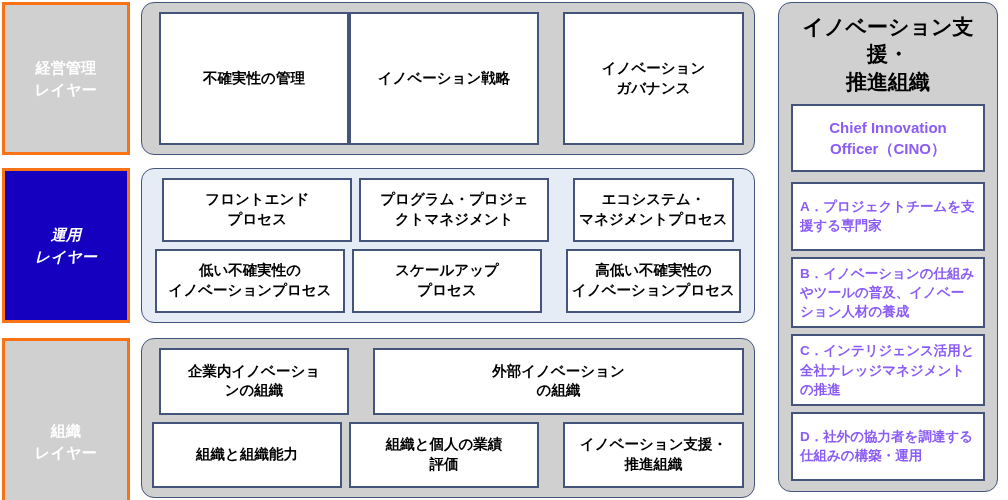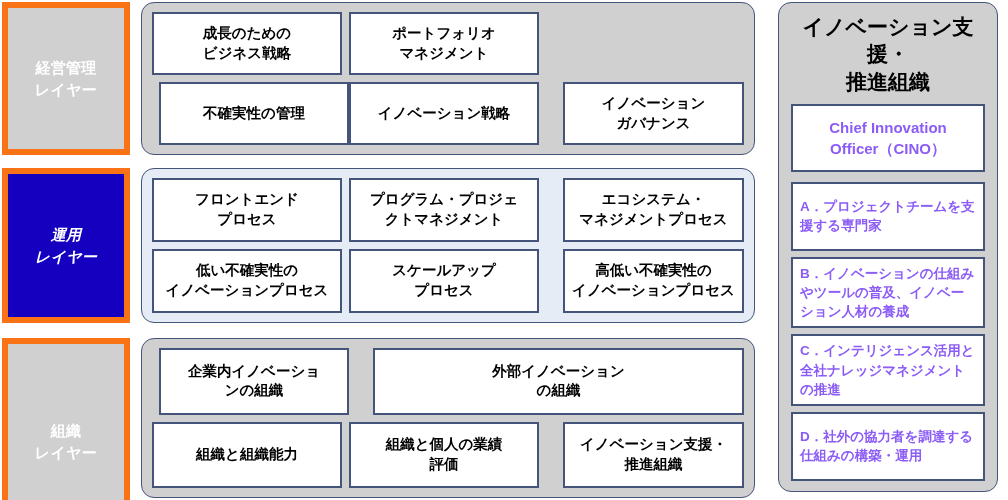--- a/index.html
+++ b/index.html
@@ -6,21 +6,21 @@
   body{
     width:1008px;height:500px;
     background:#ffffff;
     font-family:"Liberation Sans","DejaVu Sans",sans-serif;
     overflow:hidden;
   }
   .canvas{position:relative;width:1008px;height:500px;}
 
   .layer-label{
     position:absolute;
-    border:6px solid #f97316;
+    border:3px solid #f97316;
     display:flex;align-items:center;justify-content:center;
     text-align:center;
     color:#ffffff;
     font-weight:bold;
     font-size:15px;
     line-height:1.45;
     box-sizing:border-box;
     letter-spacing:0.3px;
   }
   .layer-label.gray{background:#D0D0D0;}
@@ -101,34 +101,29 @@
 </style>
 </head>
 <body>
 
 <div class="canvas">
 
   <div class="layer-label gray" style="left:2px;top:2px;width:128px;height:153px;">経営管理<br>レイヤー</div>
 
   <div class="group-box gray" style="left:141px;top:2px;width:614px;height:153px;">
     <div class="cell-row">
-      <div class="cell c1">成長のための<br>ビジネス戦略</div>
-      <div class="cell c2">ポートフォリオ<br>マネジメント</div>
-      <div class="cell c3 empty"></div>
-    </div>
-    <div class="cell-row">
       <div class="cell c2">不確実性の管理</div>
       <div class="cell c1">イノベーション戦略</div>
       <div class="cell c3">イノベーション<br>ガバナンス</div>
     </div>
   </div>
 
   <div class="layer-label blue" style="left:2px;top:168px;width:128px;height:155px;">運用<br>レイヤー</div>
 
-  <div class="group-box lightblue" style="left:141px;top:168px;width:614px;height:155px;">
+  <div class="group-box lightblue" style="left:141px;top:168px;width:614px;height:155px;align-items:center;">
     <div class="cell-row">
       <div class="cell c1">フロントエンド<br>プロセス</div>
       <div class="cell c2">プログラム・プロジェ<br>クトマネジメント</div>
       <div class="cell c3">エコシステム・<br>マネジメントプロセス</div>
     </div>
     <div class="cell-row">
       <div class="cell c1">低い不確実性の<br>イノベーションプロセス</div>
       <div class="cell c2">スケールアップ<br>プロセス</div>
       <div class="cell c3">高低い不確実性の<br>イノベーションプロセス</div>
     </div>

